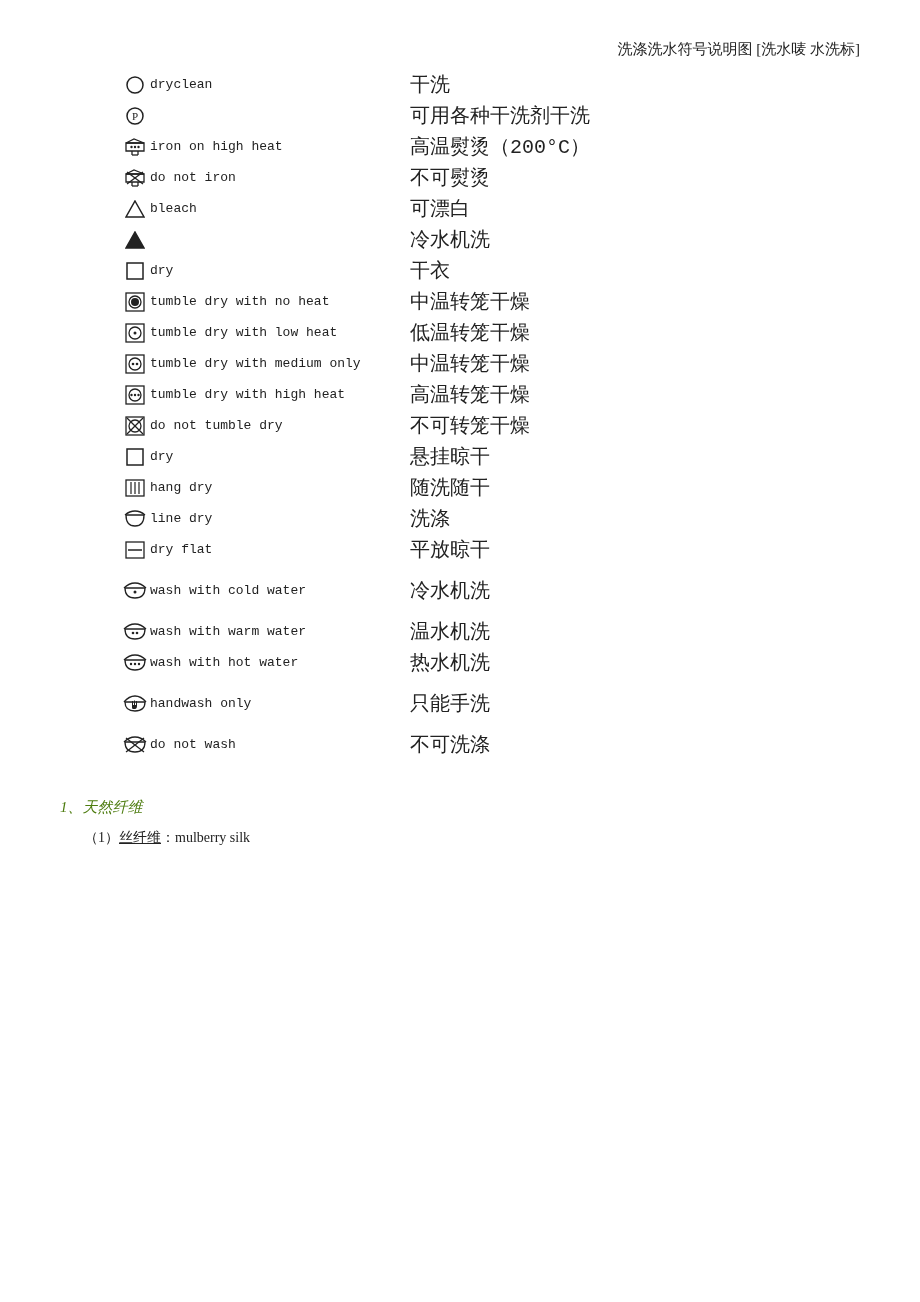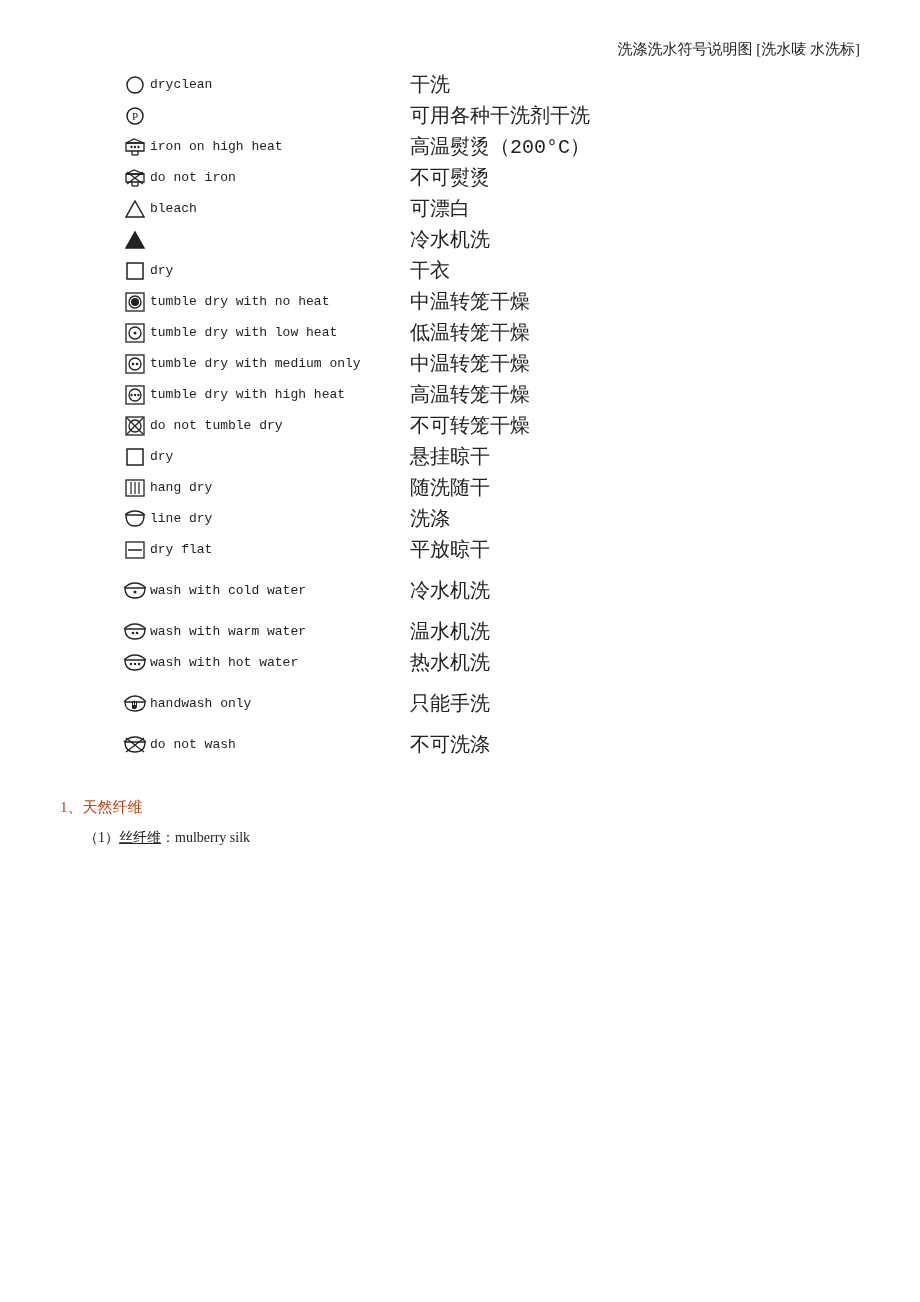--- a/index.html
+++ b/index.html
@@ -44,24 +44,25 @@
     .symbol-zh {
       font-family: Liberation Mono, monospace;
       font-size: 20px;
     }
     
     svg { display: block; }
 
     .spacer { height: 10px; }
 
     .section-title {
-      color: #c2410c;
+      color: #4d7c0f;
       font-size: 15px;
       margin-top: 40px;
       margin-bottom: 12px;
+      font-style: italic;
     }
     .subsection {
       margin-left: 24px;
       font-size: 14px;
       margin-bottom: 6px;
     }
     .underline { text-decoration: underline; }
   </style>
 </head>
 <body>

